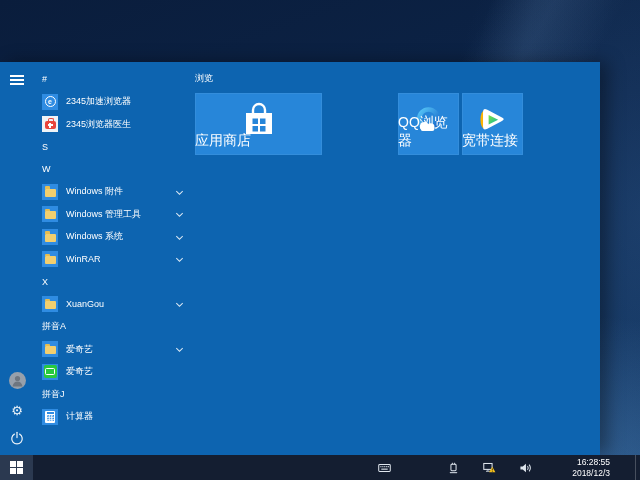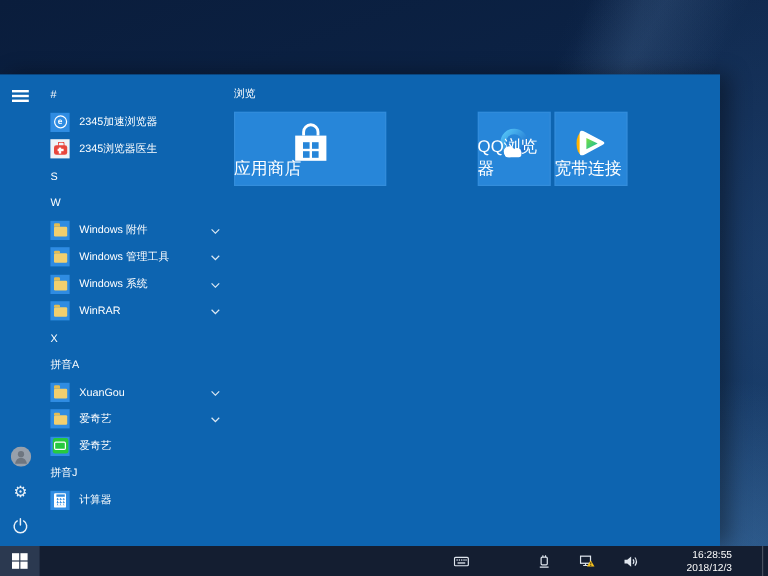--- a/index.html
+++ b/index.html
@@ -183,30 +183,30 @@
             <span class="folderg"></span>
           </span>
         <span class="row-label">WinRAR</span>
         <span class="chev"></span>
         </div>
 
       <div class="row hdr">
         <span class="row-label">X</span>
         </div>
 
+      <div class="row">
+        <span class="icon-box">
+            <span class="folderg"></span>
+          </span>
+        <span class="row-label">XuanGou</span>
+        <span class="chev"></span>
+        </div>
+
       <div class="row hdr">
         <span class="row-label">拼音A</span>
-        </div>
-
-      <div class="row">
-        <span class="icon-box">
-            <span class="folderg"></span>
-          </span>
-        <span class="row-label">XuanGou</span>
-        <span class="chev"></span>
         </div>
 
       <div class="row">
         <span class="icon-box">
             <span class="folderg"></span>
           </span>
         <span class="row-label">爱奇艺</span>
         <span class="chev"></span>
         </div>
 

